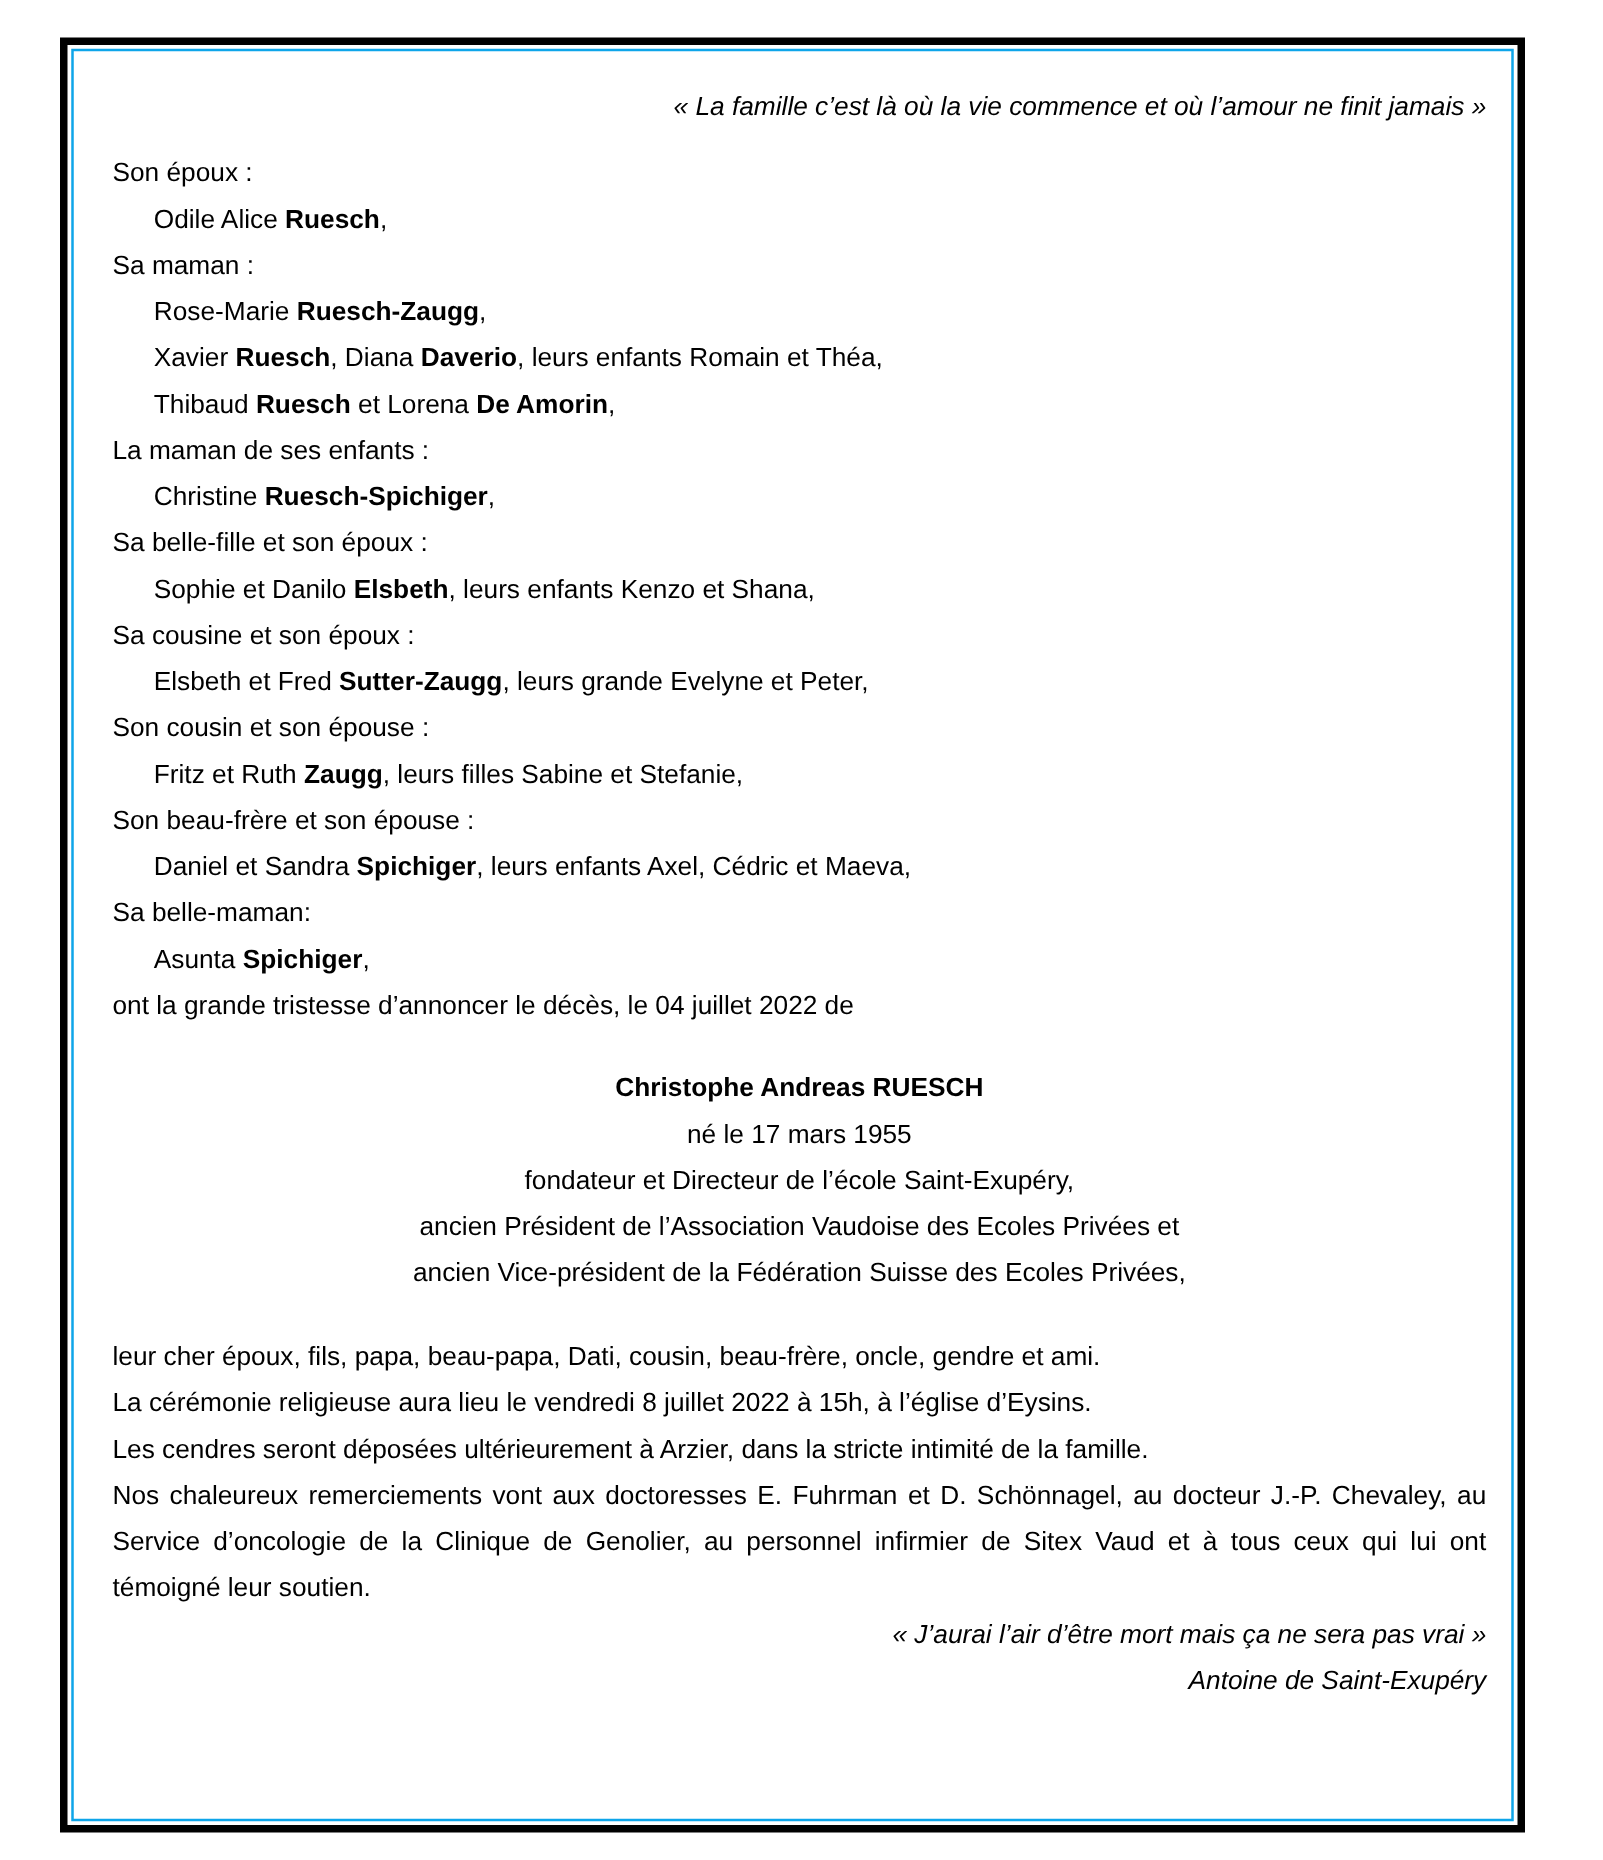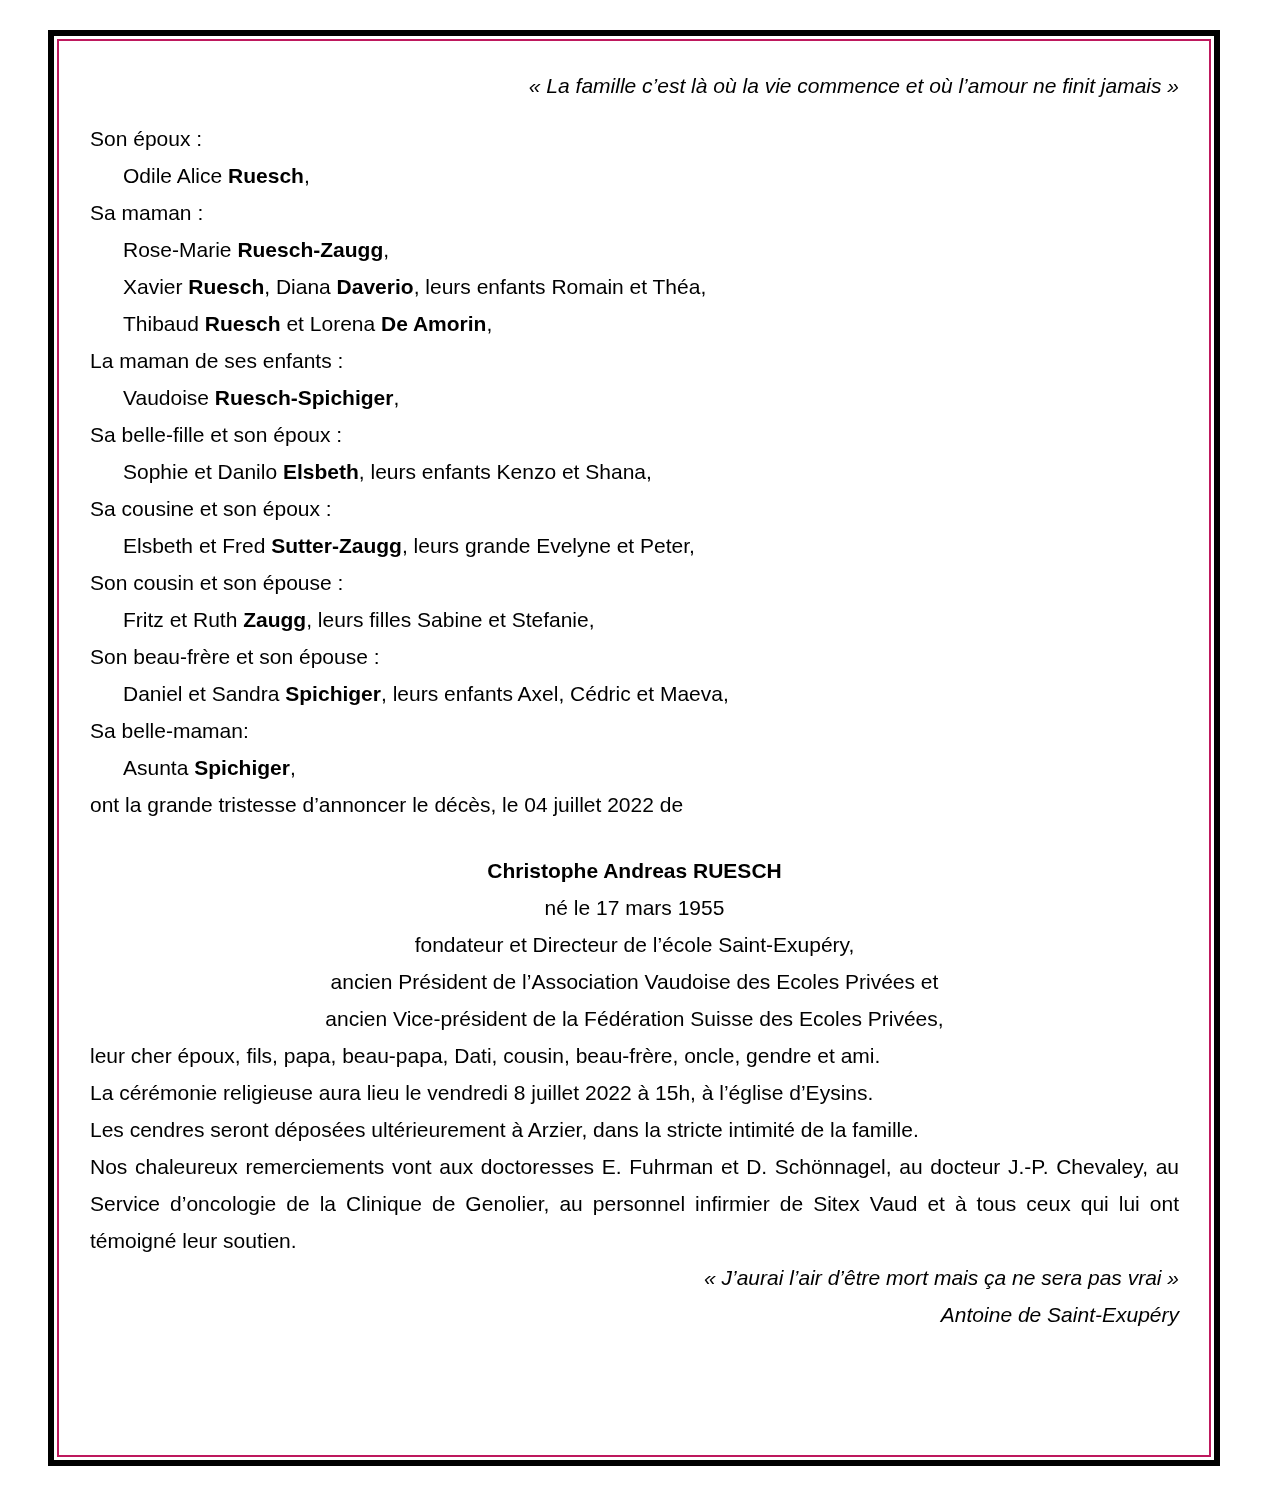--- a/index.html
+++ b/index.html
@@ -24,38 +24,38 @@
     height: 1436px;
     box-sizing: border-box;
     border: 6px solid #000000;
     padding: 3px;
     background: #ffffff;
   }
   .frame-inner {
     width: 100%;
     height: 100%;
     box-sizing: border-box;
-    border: 2px solid #be185d;
-    padding: 26px 30px 0 31px;
+    border: 2px solid #0ea5e9;
+    padding: 26px 20px 0 31px;
     overflow: hidden;
   }
   .quote-top {
     text-align: right;
     font-style: italic;
     margin-bottom: 16px;
   }
   .line { white-space: nowrap; }
   .indent { padding-left: 33px; }
   .b { font-weight: 700; }
   .center-block {
     text-align: center;
     margin-top: 29px;
   }
   .name-line { font-weight: 700; }
-  .tribute { }
+  .tribute { margin-top: 30px; }
   .tribute .line { white-space: normal; }
   .tribute-paragraph {
     text-align: justify;
     margin: 0;
   }
   .closing {
     text-align: right;
     font-style: italic;
   }
 </style>
@@ -68,21 +68,21 @@
     <div class="quote-top">« La famille c’est là où la vie commence et où l’amour ne finit jamais »</div>
 
     <div>
         <div class="line"><span>Son époux :</span></div>
         <div class="line indent"><span>Odile Alice </span><span class="b">Ruesch</span><span>,</span></div>
         <div class="line"><span>Sa maman :</span></div>
         <div class="line indent"><span>Rose-Marie </span><span class="b">Ruesch-Zaugg</span><span>,</span></div>
         <div class="line indent"><span>Xavier </span><span class="b">Ruesch</span><span>, Diana </span><span class="b">Daverio</span><span>, leurs enfants Romain et Théa,</span></div>
         <div class="line indent"><span>Thibaud </span><span class="b">Ruesch</span><span> et Lorena </span><span class="b">De Amorin</span><span>,</span></div>
         <div class="line"><span>La maman de ses enfants :</span></div>
-        <div class="line indent"><span>Vaudoise </span><span class="b">Ruesch-Spichiger</span><span>,</span></div>
+        <div class="line indent"><span>Christine </span><span class="b">Ruesch-Spichiger</span><span>,</span></div>
         <div class="line"><span>Sa belle-fille et son époux :</span></div>
         <div class="line indent"><span>Sophie et Danilo </span><span class="b">Elsbeth</span><span>, leurs enfants Kenzo et Shana,</span></div>
         <div class="line"><span>Sa cousine et son époux :</span></div>
         <div class="line indent"><span>Elsbeth et Fred </span><span class="b">Sutter-Zaugg</span><span>, leurs grande Evelyne et Peter,</span></div>
         <div class="line"><span>Son cousin et son épouse :</span></div>
         <div class="line indent"><span>Fritz et Ruth </span><span class="b">Zaugg</span><span>, leurs filles Sabine et Stefanie,</span></div>
         <div class="line"><span>Son beau-frère et son épouse :</span></div>
         <div class="line indent"><span>Daniel et Sandra </span><span class="b">Spichiger</span><span>, leurs enfants Axel, Cédric et Maeva,</span></div>
         <div class="line"><span>Sa belle-maman:</span></div>
         <div class="line indent"><span>Asunta </span><span class="b">Spichiger</span><span>,</span></div>

